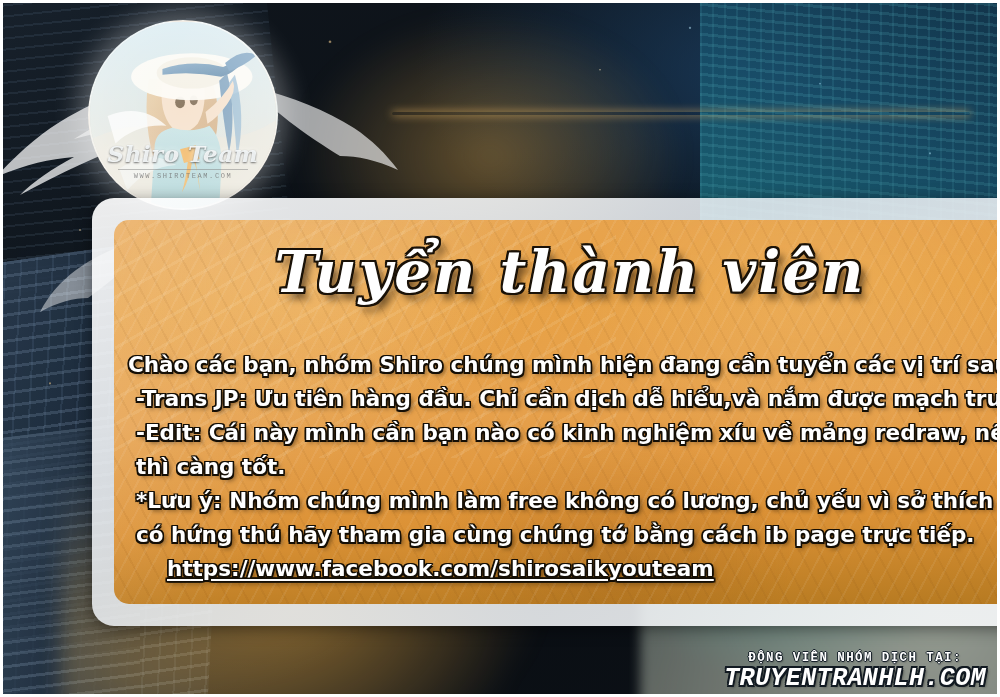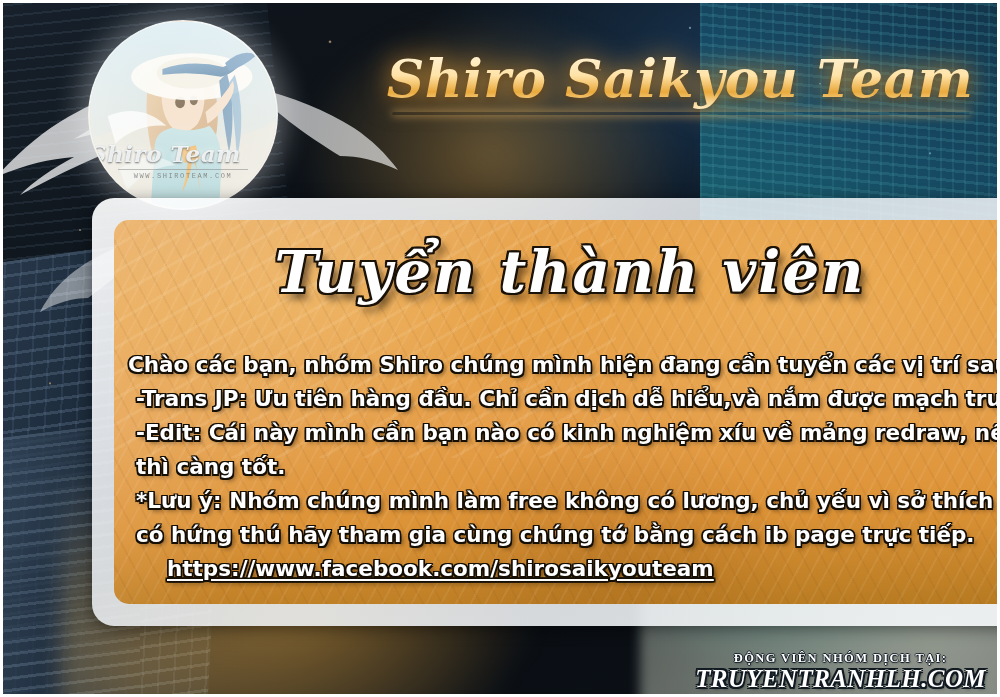--- a/index.html
+++ b/index.html
@@ -126,20 +126,21 @@
       radial-gradient(ellipse at 62% 22%, rgba(255,255,255,.55), rgba(0,0,0,0) 55%),
       linear-gradient(165deg,#cfe3ec 0%,#dfe9e6 30%,#e9e2d4 62%,#dfd6c6 100%);
   }
   .logo-art{ position:absolute; inset:0; opacity:.92; }
   .logo-haze{
     position:absolute; inset:0;
     background:radial-gradient(circle at 50% 45%, rgba(255,255,255,.18), rgba(255,255,255,.45) 85%);
   }
   .logo-txt{
     position:absolute; left:0; right:0; top:118px;
+    text-align:center;
     font-family:"DejaVu Serif", serif;
     font-style:italic; font-weight:700;
     font-size:23px; letter-spacing:.5px;
     color:rgba(245,248,250,.92);
     text-shadow:0 1px 2px rgba(70,70,70,.75), 0 0 6px rgba(255,255,255,.6);
   }
   .logo-txt-rule{
     position:absolute; left:28px; right:28px; top:147px;
     height:1px; background:rgba(120,120,120,.45);
   }
@@ -238,21 +239,21 @@
   }
   .ln{ display:block; white-space:nowrap; }
   .ln.center{ text-align:center; }
   .ln.left{ text-align:left; padding-left:8px; }
   .ln.url{ text-align:left; padding-left:8px; text-decoration:underline; text-underline-offset:3px;margin-left:31px; }
 
   
   .footer{
     position:absolute; right:14px; bottom:4px;
     text-align:center;
-    font-family:Liberation Serif, serif;
+    font-family:Liberation Mono, monospace;
     color:#ffffff;
   }
   .footer-top{
     font-size:12.5px; font-weight:700; letter-spacing:1.4px;
     text-shadow:-1px 0 0 #16202a,1px 0 0 #16202a,0 -1px 0 #16202a,0 1px 0 #16202a,1px 1px 2px rgba(0,0,0,.6);
   }
   .footer-main{
     font-size:25px; font-weight:700; font-style:italic; letter-spacing:.4px;
     margin-top:-1px;
     text-shadow:-1.6px 0 0 #121a22,1.6px 0 0 #121a22,0 -1.6px 0 #121a22,0 1.6px 0 #121a22,
@@ -350,21 +351,20 @@
 
       <path d="M18 96 Q52 82 78 106 Q48 104 26 124 Z" fill="#ffffff" opacity=".8"></path>
       <path d="M30 150 Q60 128 88 146 Q58 148 38 172 Z" fill="#f4f8f8" opacity=".6"></path>
     </svg>
     <div class="logo-haze"></div>
     <div class="logo-txt">Shiro Team</div>
     <div class="logo-txt-rule"></div>
     <div class="logo-sub">WWW.SHIROTEAM.COM</div>
   </div>
 
-  <div class="header-title">Shiro Saikyou Team</div>
   <div class="header-rule"></div>
 
   <div class="panel-outer">
     <div class="panel">
       <div class="panel-tex"></div>
       <div class="panel-tex2"></div>
 
       <div class="panel-title">Tuyển thành viên</div>
 
       <div class="body-copy">

